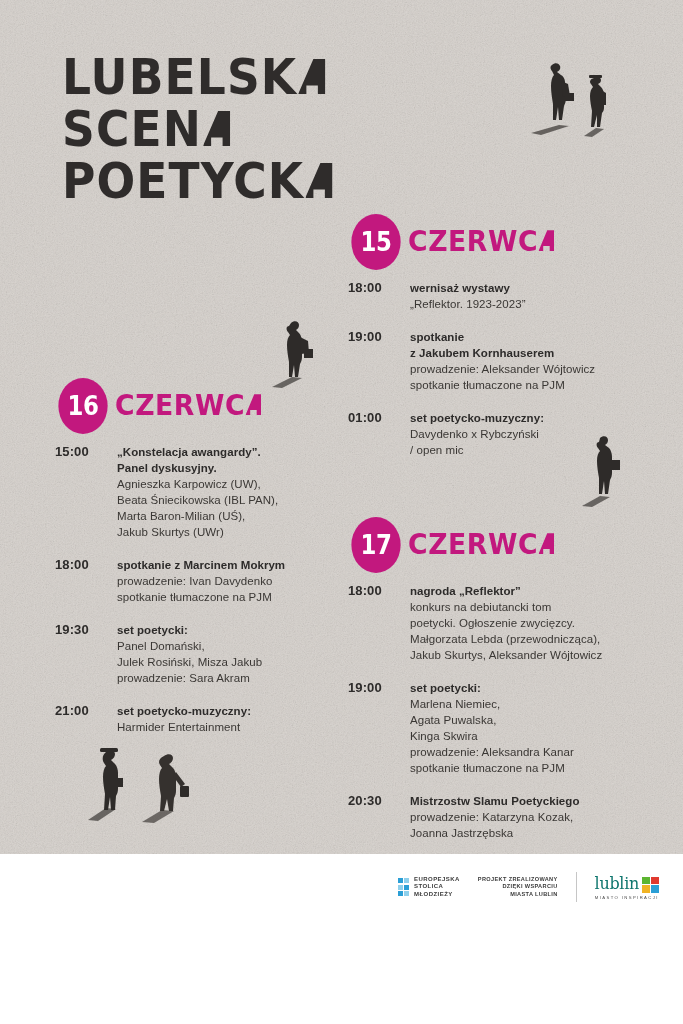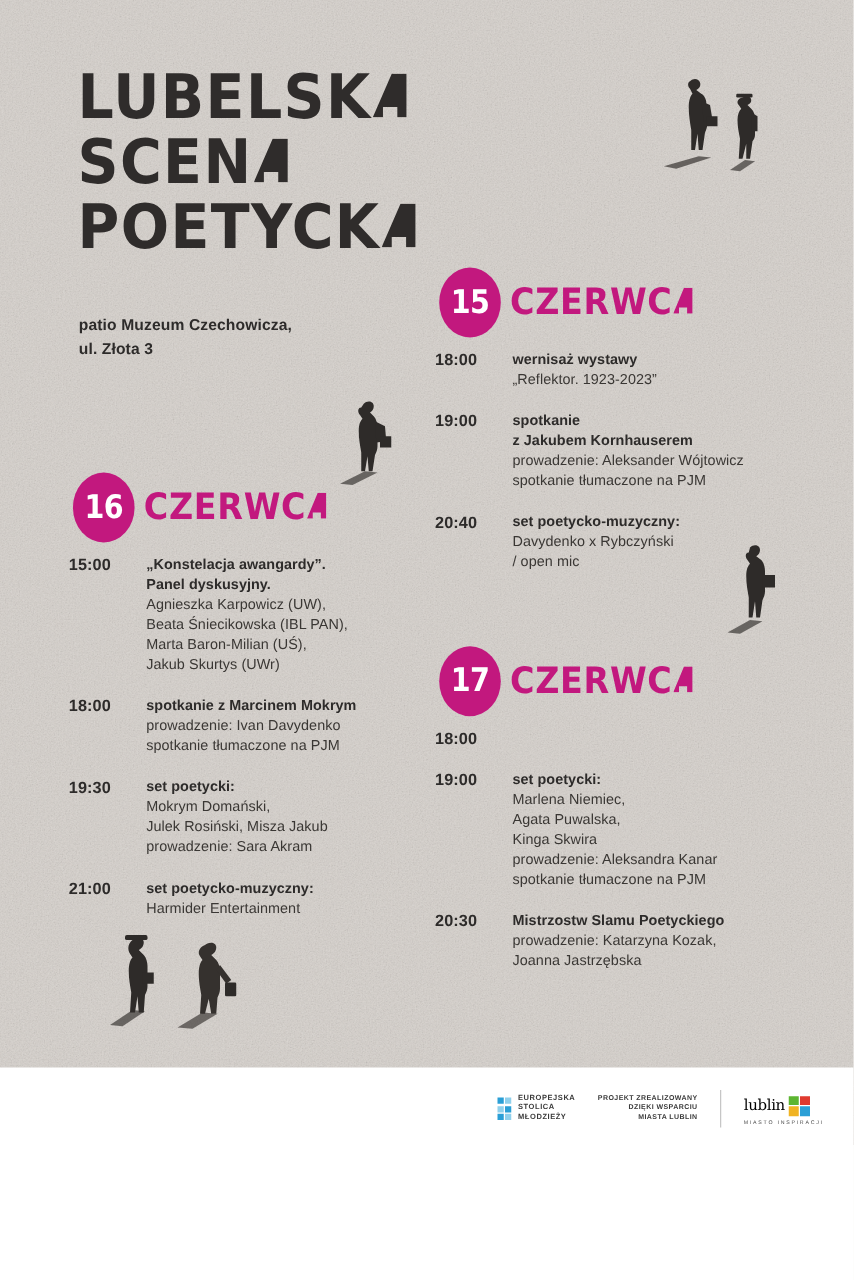--- a/index.html
+++ b/index.html
@@ -242,22 +242,22 @@
   }
   .support-text {
     font-size: 5.6px; line-height: 7.4px; font-weight: 700;
     letter-spacing: .35px; color: #3a3a3a; text-align: right;
   }
   .divider-v { width: 1px; height: 30px; background: #c6c6c6; }
   .logo-lublin { text-align: center; position: relative; }
   .lublin-row { display: flex; align-items: flex-end; gap: 3px; }
   .lublin-word {
     font-family: "DejaVu Serif", serif;
-    font-size: 12px; line-height: 18px;
-    color: #000000; letter-spacing: -0.3px;
+    font-size: 16px; line-height: 18px;
+    color: #0f766e; letter-spacing: -0.3px;
   }
   .lublin-mark {
     width: 17px; height: 16px;
     display: grid;
     grid-template-columns: 1fr 1fr;
     grid-template-rows: 1fr 1fr;
     gap: 1px;
   }
   .lublin-mark i { display: block; }
   .lublin-sub {
@@ -336,24 +336,20 @@
       <rect x="40" y="38" width="9" height="11" rx="1" fill="#2e2b29"></rect>
     </svg>
   </div>
 
   <div class="title-block">
     <div class="title-line"><span>LUBELSK</span><span class="ang"></span></div>
     <div class="title-line"><span>SCEN</span><span class="ang"></span></div>
     <div class="title-line"><span>POETYCK</span><span class="ang"></span></div>
   </div>
 
-  <div class="venue">
-    <div>patio Muzeum Czechowicza,</div>
-    <div>ul. Złota 3</div>
-  </div>
 
   <div class="day-block" id="day-15">
     <div class="day-head">
       <div class="day-badge">15</div>
       <div class="day-month"><span>CZERWC</span><span class="ang"></span></div>
     </div>
     <div class="events">
       <div class="event-row">
         <div class="event-time">18:00</div>
         <div class="event-body">
@@ -364,21 +360,21 @@
       <div class="event-row">
         <div class="event-time">19:00</div>
         <div class="event-body">
           <span class="ev-strong">spotkanie</span>
           <span class="ev-strong">z Jakubem Kornhauserem</span>
           <span class="ev-plain">prowadzenie: Aleksander Wójtowicz</span>
           <span class="ev-plain">spotkanie tłumaczone na PJM</span>
         </div>
       </div>
       <div class="event-row">
-        <div class="event-time">20:40</div>
+        <div class="event-time">01:00</div>
         <div class="event-body">
           <span class="ev-strong">set poetycko-muzyczny:</span>
           <span class="ev-plain">Davydenko x Rybczyński</span>
           <span class="ev-plain">/ open mic</span>
         </div>
       </div>
     </div>
   </div>
 
   <div class="day-block" id="day-16">
@@ -403,21 +399,21 @@
         <div class="event-body">
           <span class="ev-strong">spotkanie z Marcinem Mokrym</span>
           <span class="ev-plain">prowadzenie: Ivan Davydenko</span>
           <span class="ev-plain">spotkanie tłumaczone na PJM</span>
         </div>
       </div>
       <div class="event-row">
         <div class="event-time">19:30</div>
         <div class="event-body">
           <span class="ev-strong">set poetycki:</span>
-          <span class="ev-plain">Mokrym Domański,</span>
+          <span class="ev-plain">Panel Domański,</span>
           <span class="ev-plain">Julek Rosiński, Misza Jakub</span>
           <span class="ev-plain">prowadzenie: Sara Akram</span>
         </div>
       </div>
       <div class="event-row">
         <div class="event-time">21:00</div>
         <div class="event-body">
           <span class="ev-strong">set poetycko-muzyczny:</span>
           <span class="ev-plain">Harmider Entertainment</span>
         </div>
@@ -426,20 +422,27 @@
   </div>
 
   <div class="day-block" id="day-17">
     <div class="day-head">
       <div class="day-badge">17</div>
       <div class="day-month"><span>CZERWC</span><span class="ang"></span></div>
     </div>
     <div class="events">
       <div class="event-row">
         <div class="event-time">18:00</div>
+        <div class="event-body">
+          <span class="ev-strong">nagroda „Reflektor”</span>
+          <span class="ev-plain">konkurs na debiutancki tom</span>
+          <span class="ev-plain">poetycki. Ogłoszenie zwycięzcy.</span>
+          <span class="ev-plain">Małgorzata Lebda (przewodnicząca),</span>
+          <span class="ev-plain">Jakub Skurtys, Aleksander Wójtowicz</span>
+        </div>
       </div>
       <div class="event-row">
         <div class="event-time">19:00</div>
         <div class="event-body">
           <span class="ev-strong">set poetycki:</span>
           <span class="ev-plain">Marlena Niemiec,</span>
           <span class="ev-plain">Agata Puwalska,</span>
           <span class="ev-plain">Kinga Skwira</span>
           <span class="ev-plain">prowadzenie: Aleksandra Kanar</span>
           <span class="ev-plain">spotkanie tłumaczone na PJM</span>

